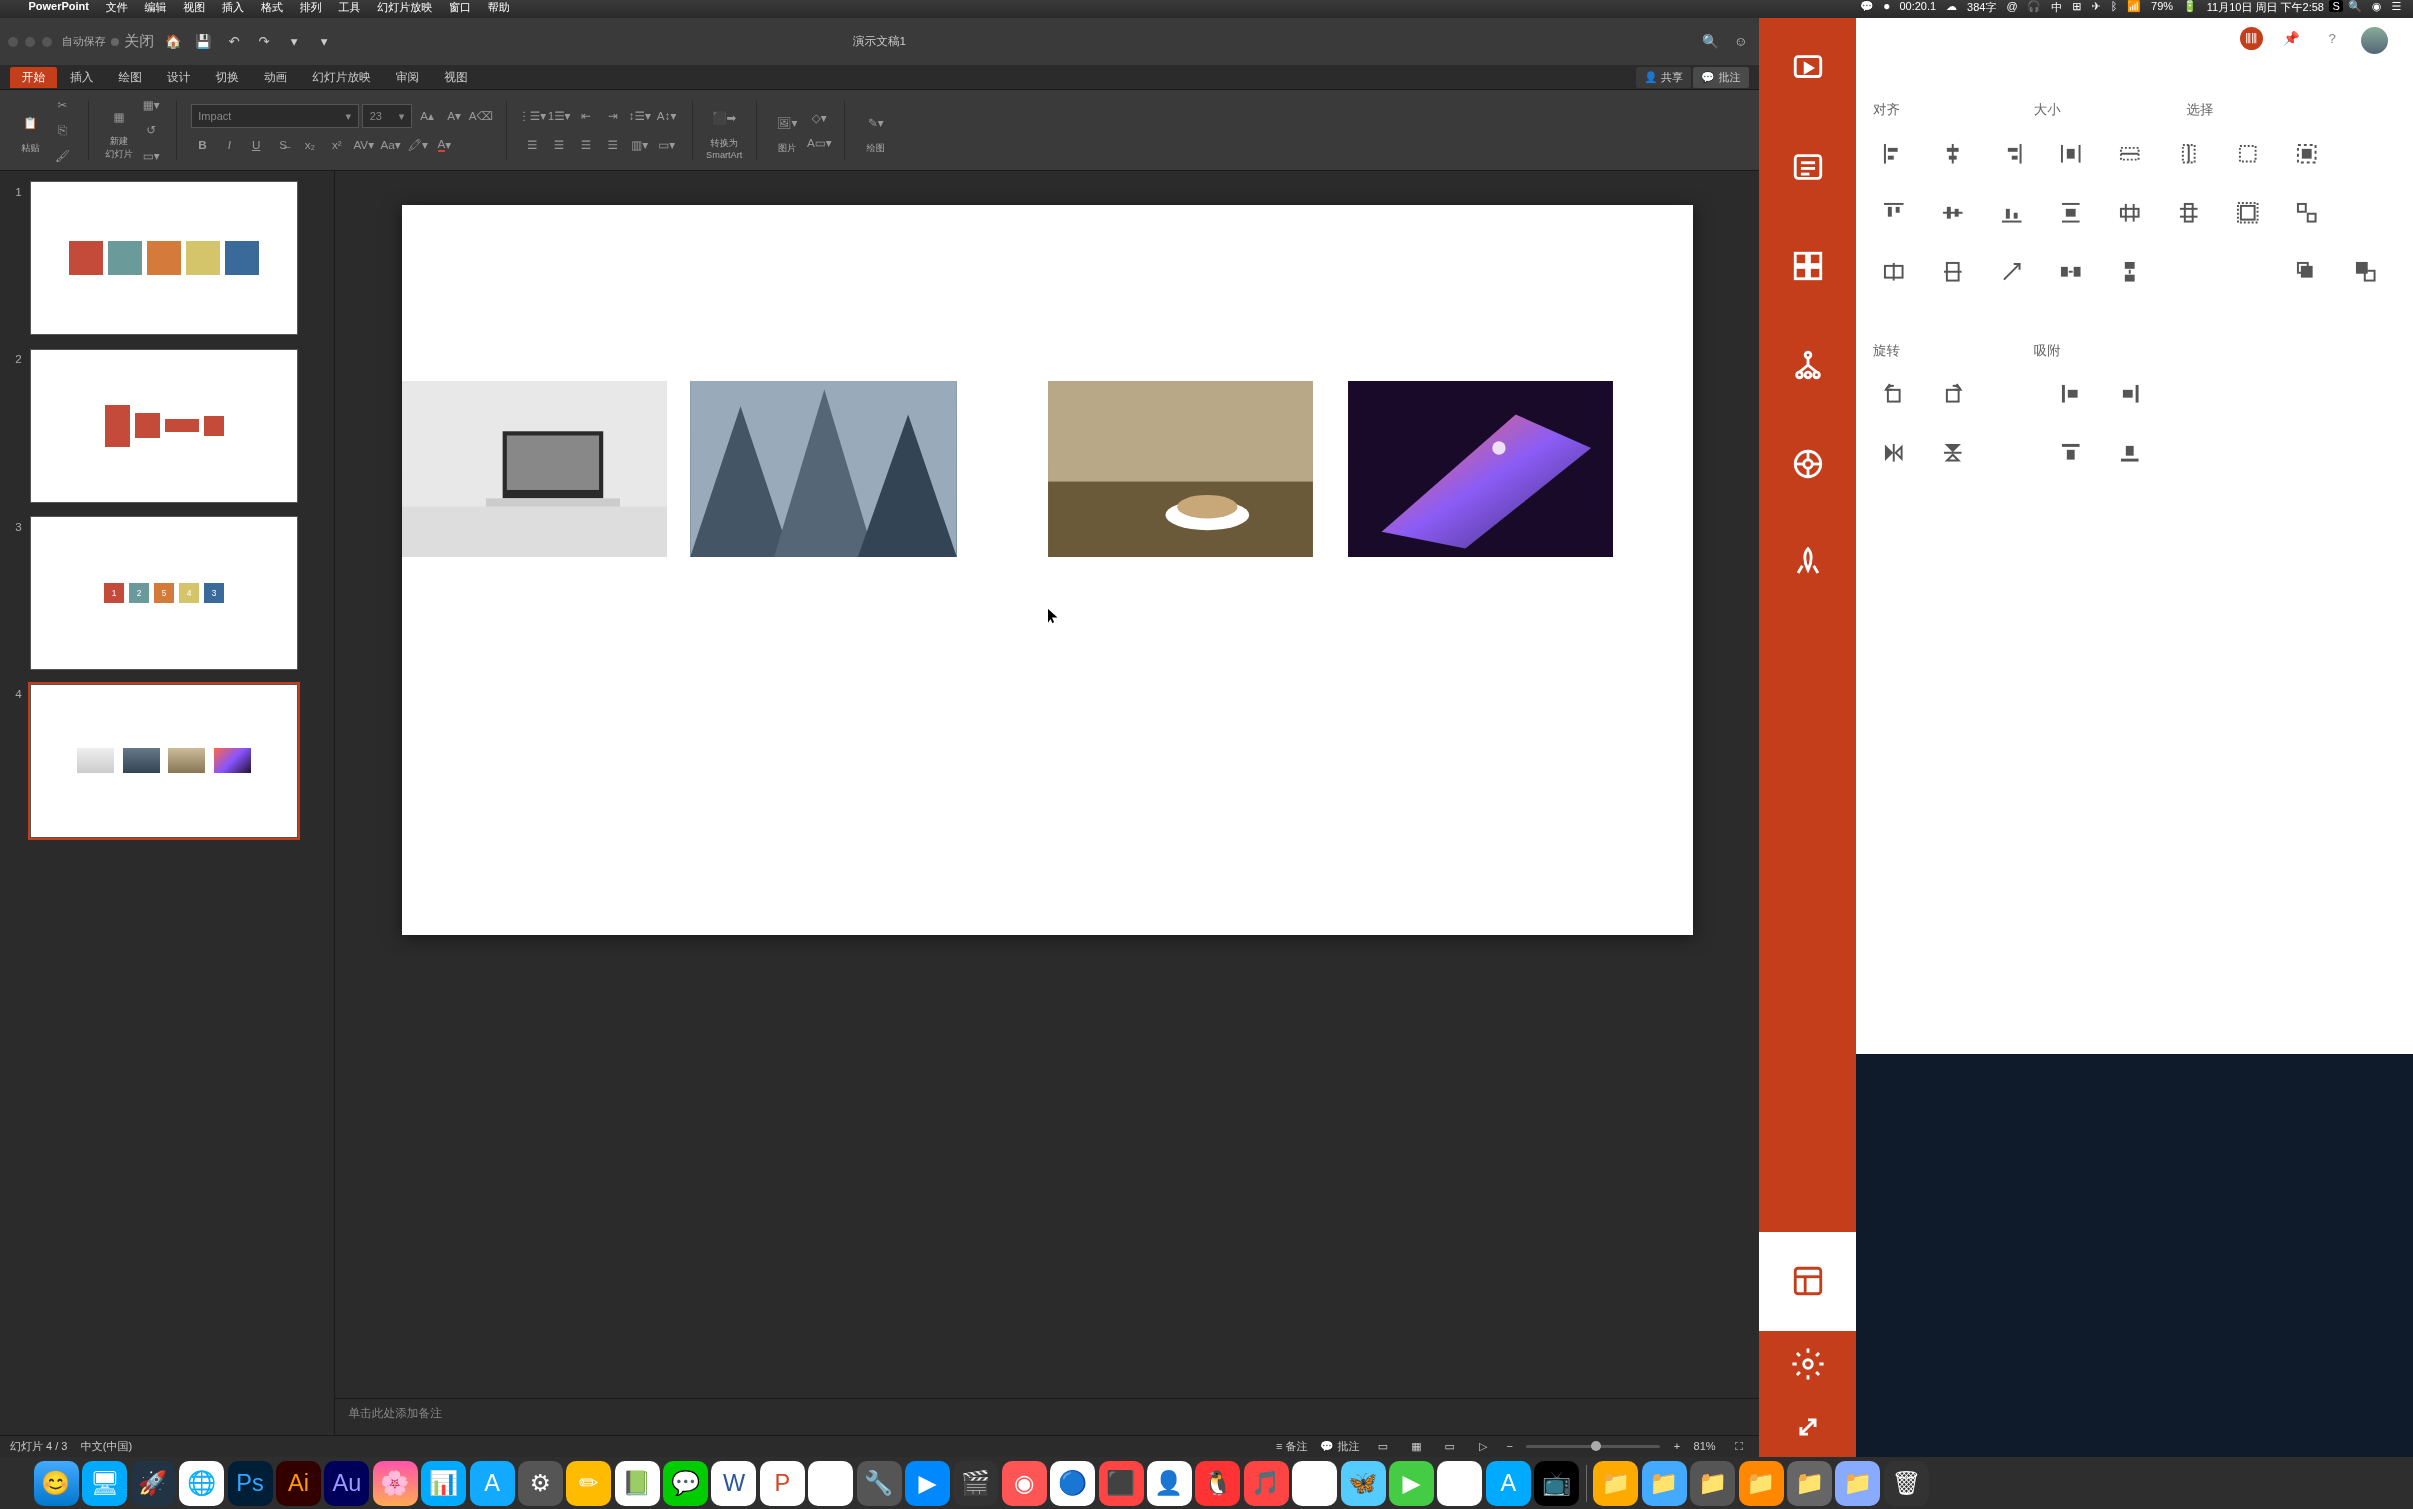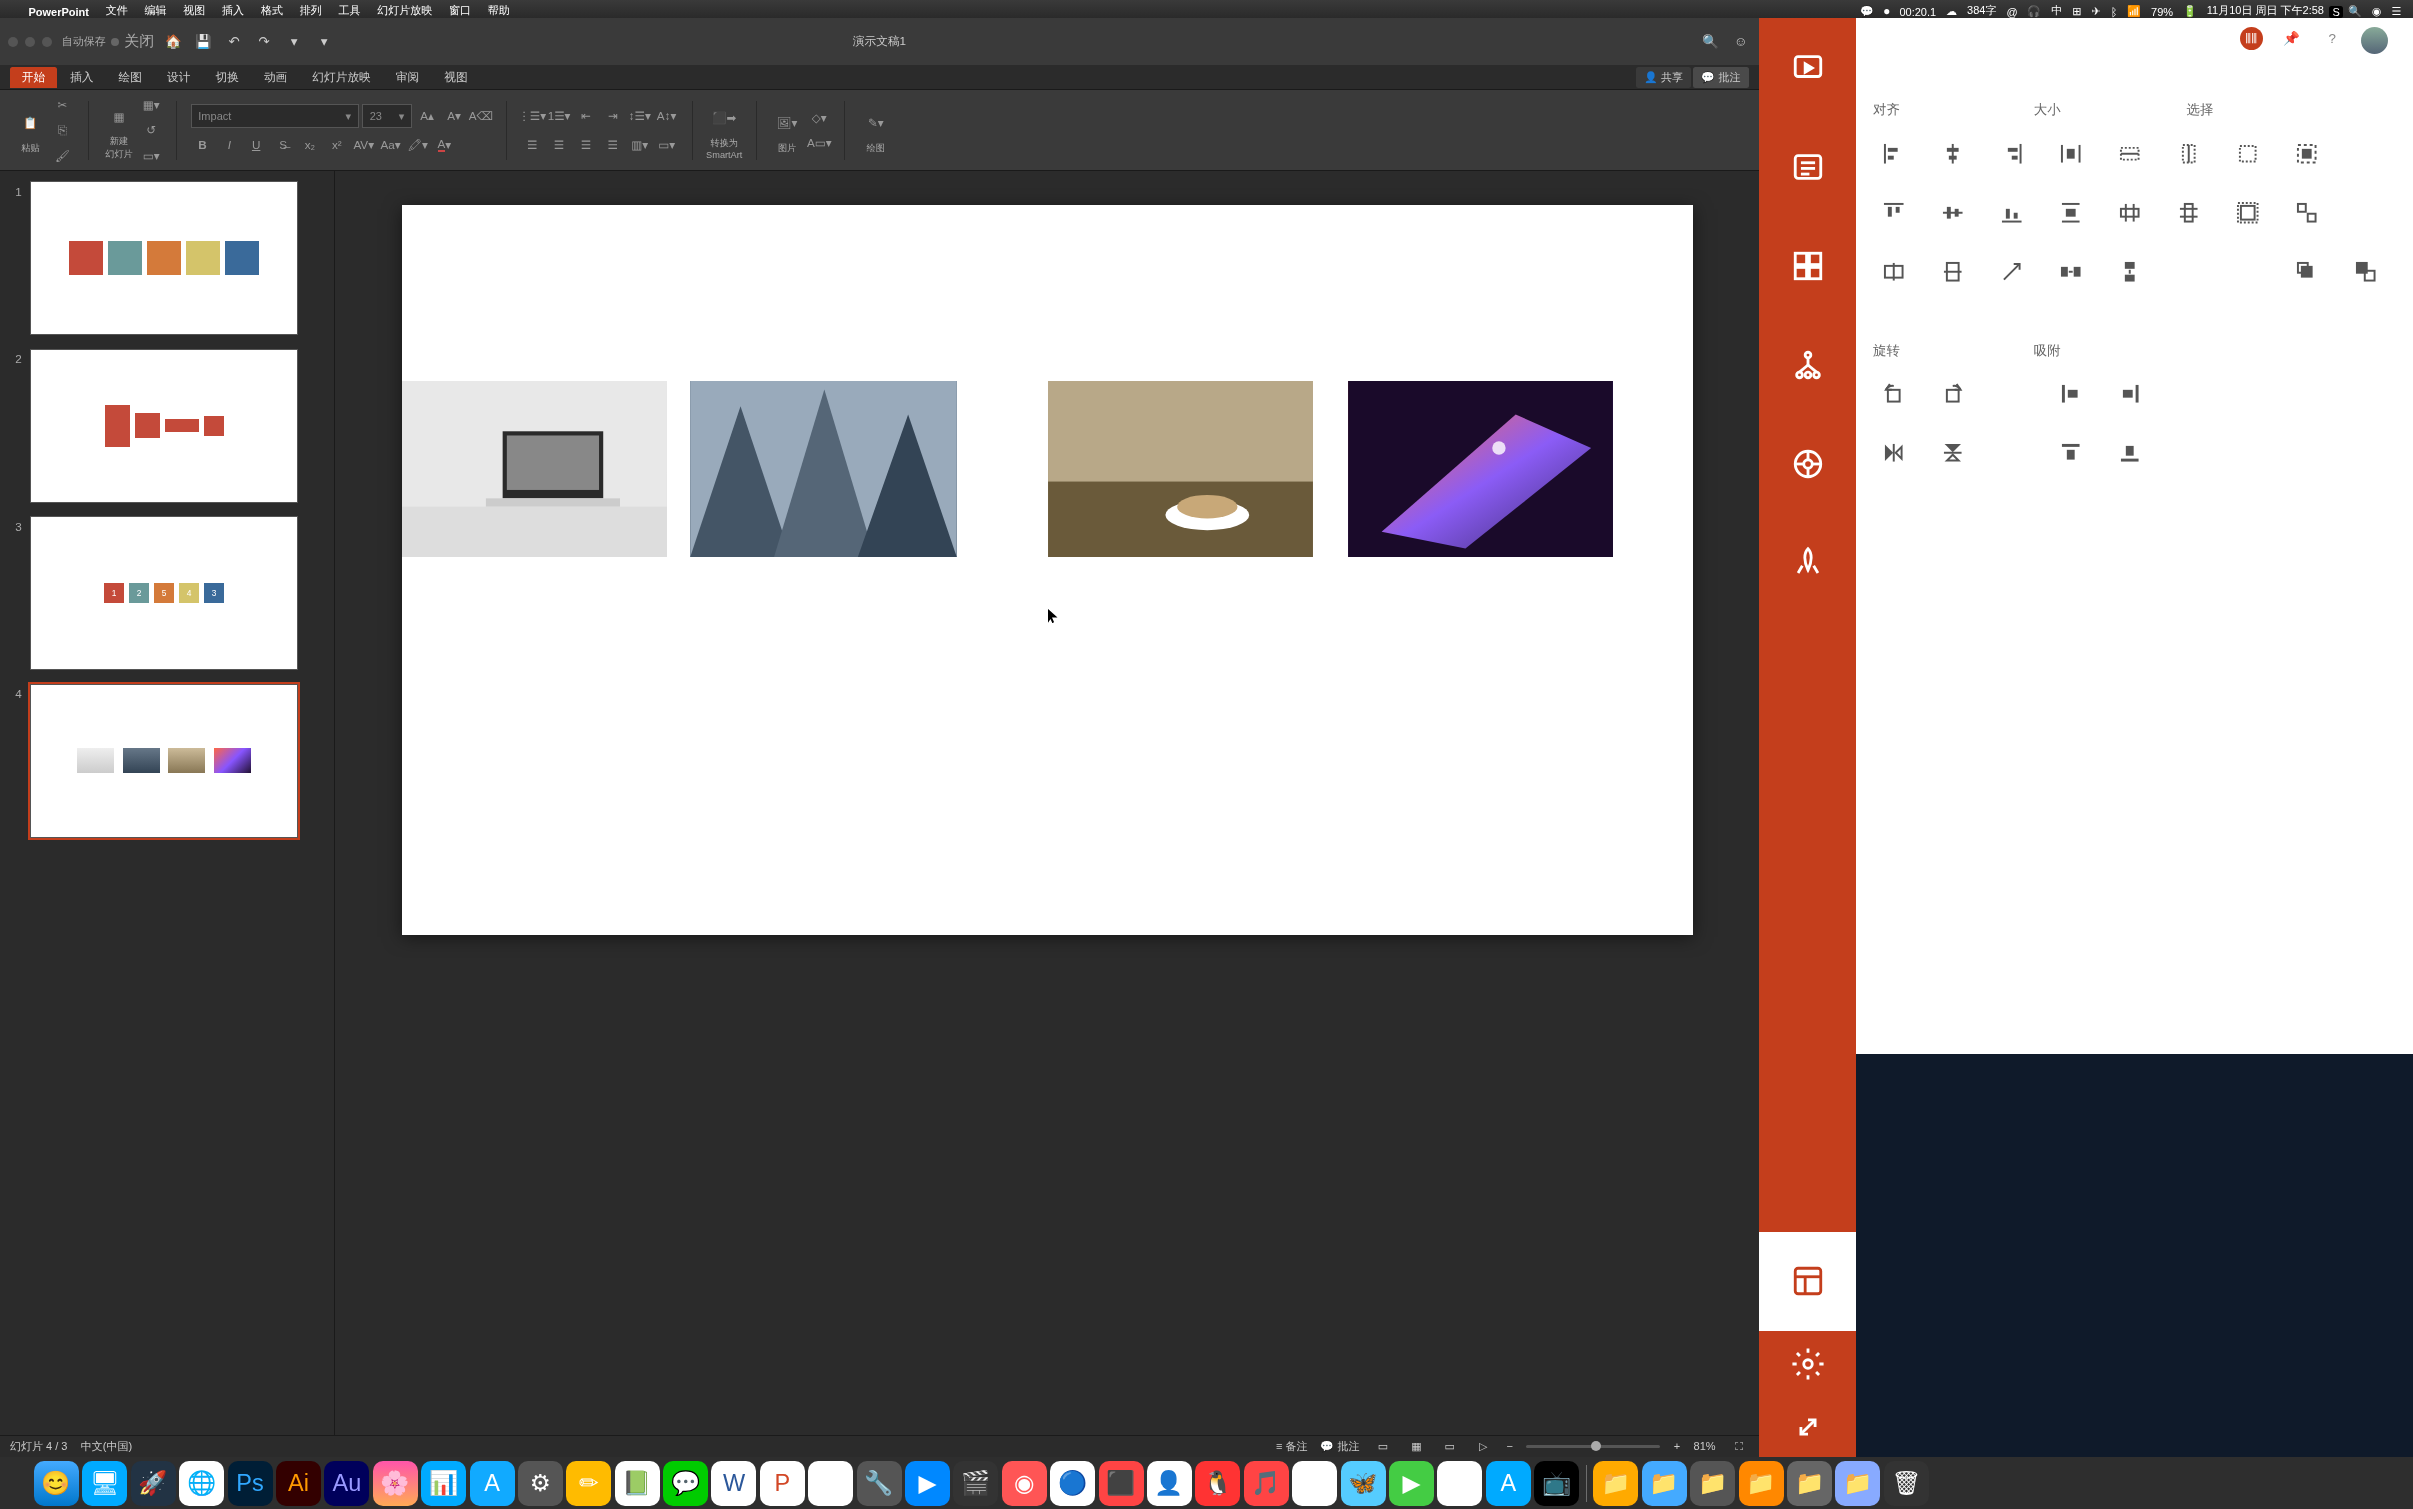--- a/index.html
+++ b/index.html
@@ -1,19 +1,19 @@
 <!DOCTYPE html>
 <html style="font-size:13.4px"><head>
 <meta charset="utf-8">
 <style>
 * { margin: 0; padding: 0; box-sizing: border-box; font-family: -apple-system, "PingFang SC", sans-serif; }
 body { width: 2413px; height: 1509px; background: #1a1a1a; overflow: hidden; position: relative; }
 
 
-.menubar { height: 18.4px; background: linear-gradient(#3a3a3a,#2a2a2a); display: flex; align-items: flex-end; color: #fff; font-size: 11px; padding: 0 6.7px; }
+.menubar { height: 18.4px; background: linear-gradient(#3a3a3a,#2a2a2a); display: flex; align-items: flex-start; color: #fff; font-size: 11px; padding: 0 6.7px; }
 .menubar .apple { width: 13.4px; text-align: center; }
 .menubar .app-name { font-weight: 600; padding: 0 8.4px; }
 .menubar .menu-item { padding: 0 8.4px; cursor: default; }
 .menubar .spacer { flex: 1; }
 .menubar .status-item { padding: 0 5px; display: flex; align-items: center; gap: 2.5px; }
 
 
 .window { position: absolute; top: 18.4px; left: 0; width: 1759px; height: calc(100% - 18.4px - 52px); background: #2b2b2b; display: flex; flex-direction: column; justify-content: space-between; }
 .titlebar { height: 47px; background: #3a3a3a; display: flex; align-items: center; padding: 0 8.4px; gap: 10px; color: #ccc; }
 .traffic-lights { display: flex; gap: 6.7px; }
@@ -386,20 +386,23 @@
                     <stop offset="0" stop-color="#ff6b4a"></stop>
                     <stop offset="0.5" stop-color="#8b5cf6"></stop>
                     <stop offset="1" stop-color="#3b2a6a"></stop>
                   </linearGradient>
                 </defs>
               <circle cx="180" cy="80" r="8" fill="#fff" opacity="0.8"></circle>
             </svg>
           </div>
           <div class="cursor"></div>
         </div>
+      </div>
+      <div class="notes">
+        <span>单击此处添加备注</span>
       </div>
     </div>
   </div>
 
   <div class="statusbar">
     <span>幻灯片 4 / 3</span>
     <span>中文(中国)</span>
     <span class="spacer"></span>
     <span>≡ <span>备注</span></span>
     <span>💬 <span>批注</span></span>

